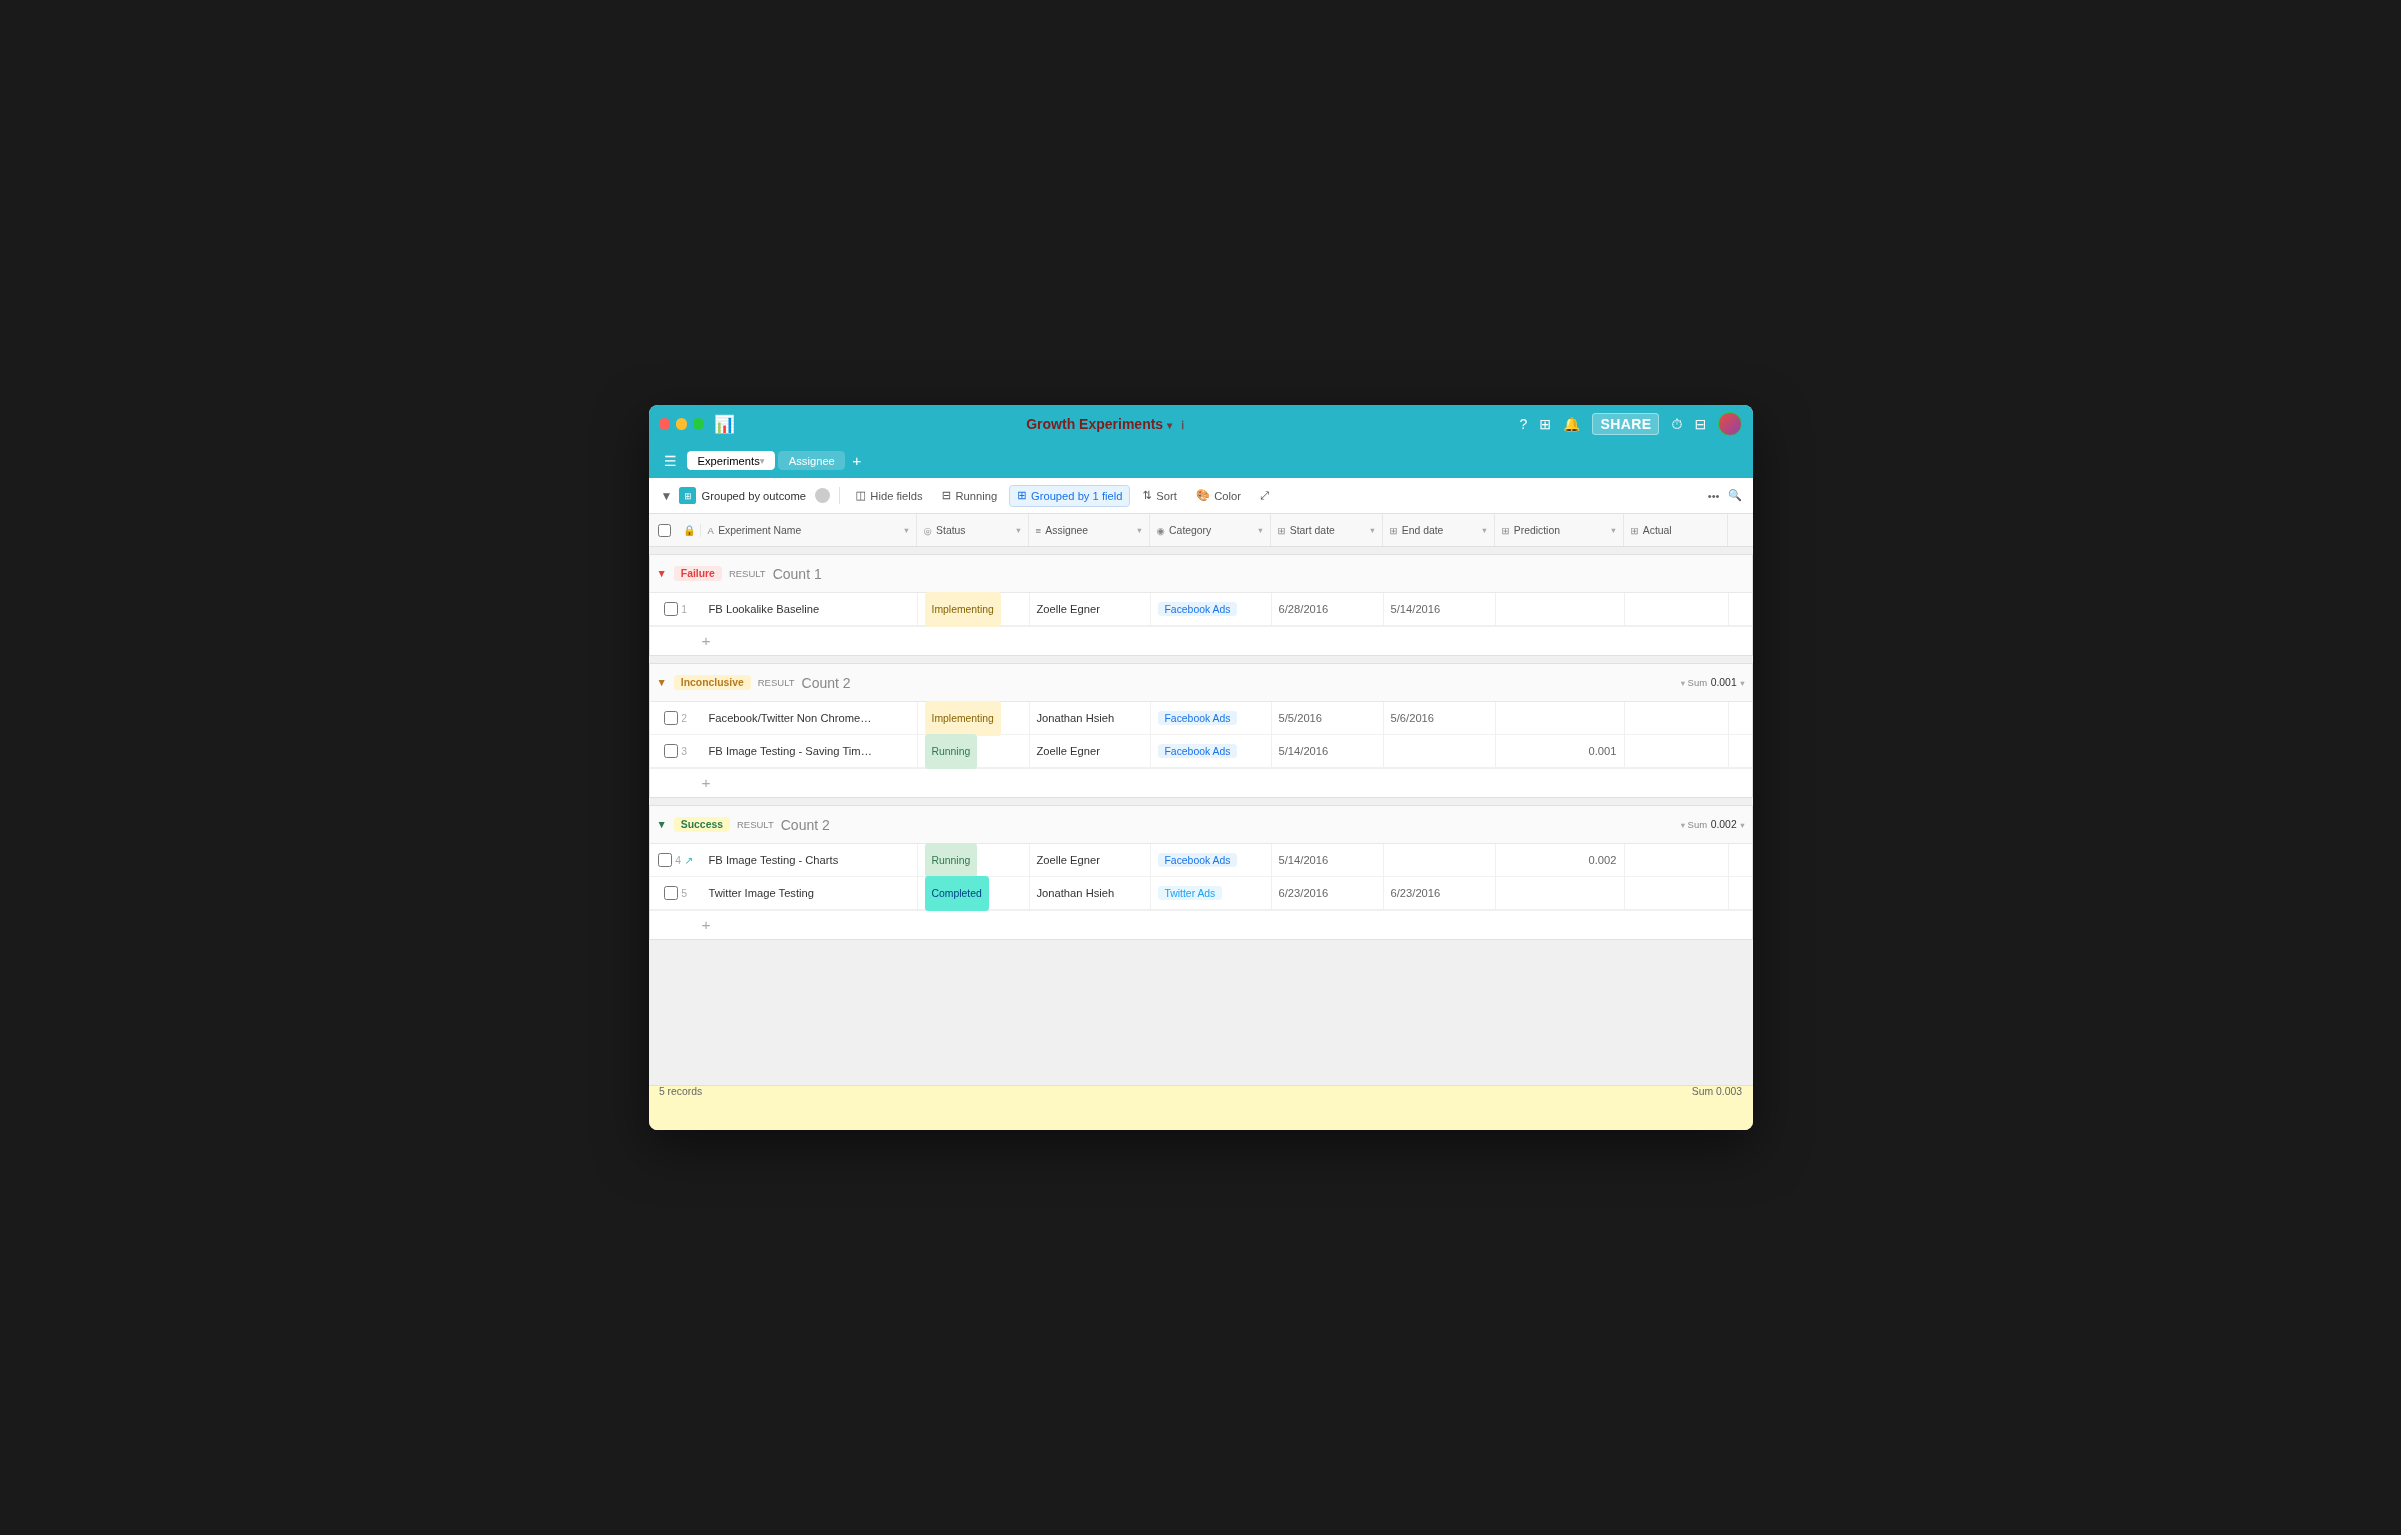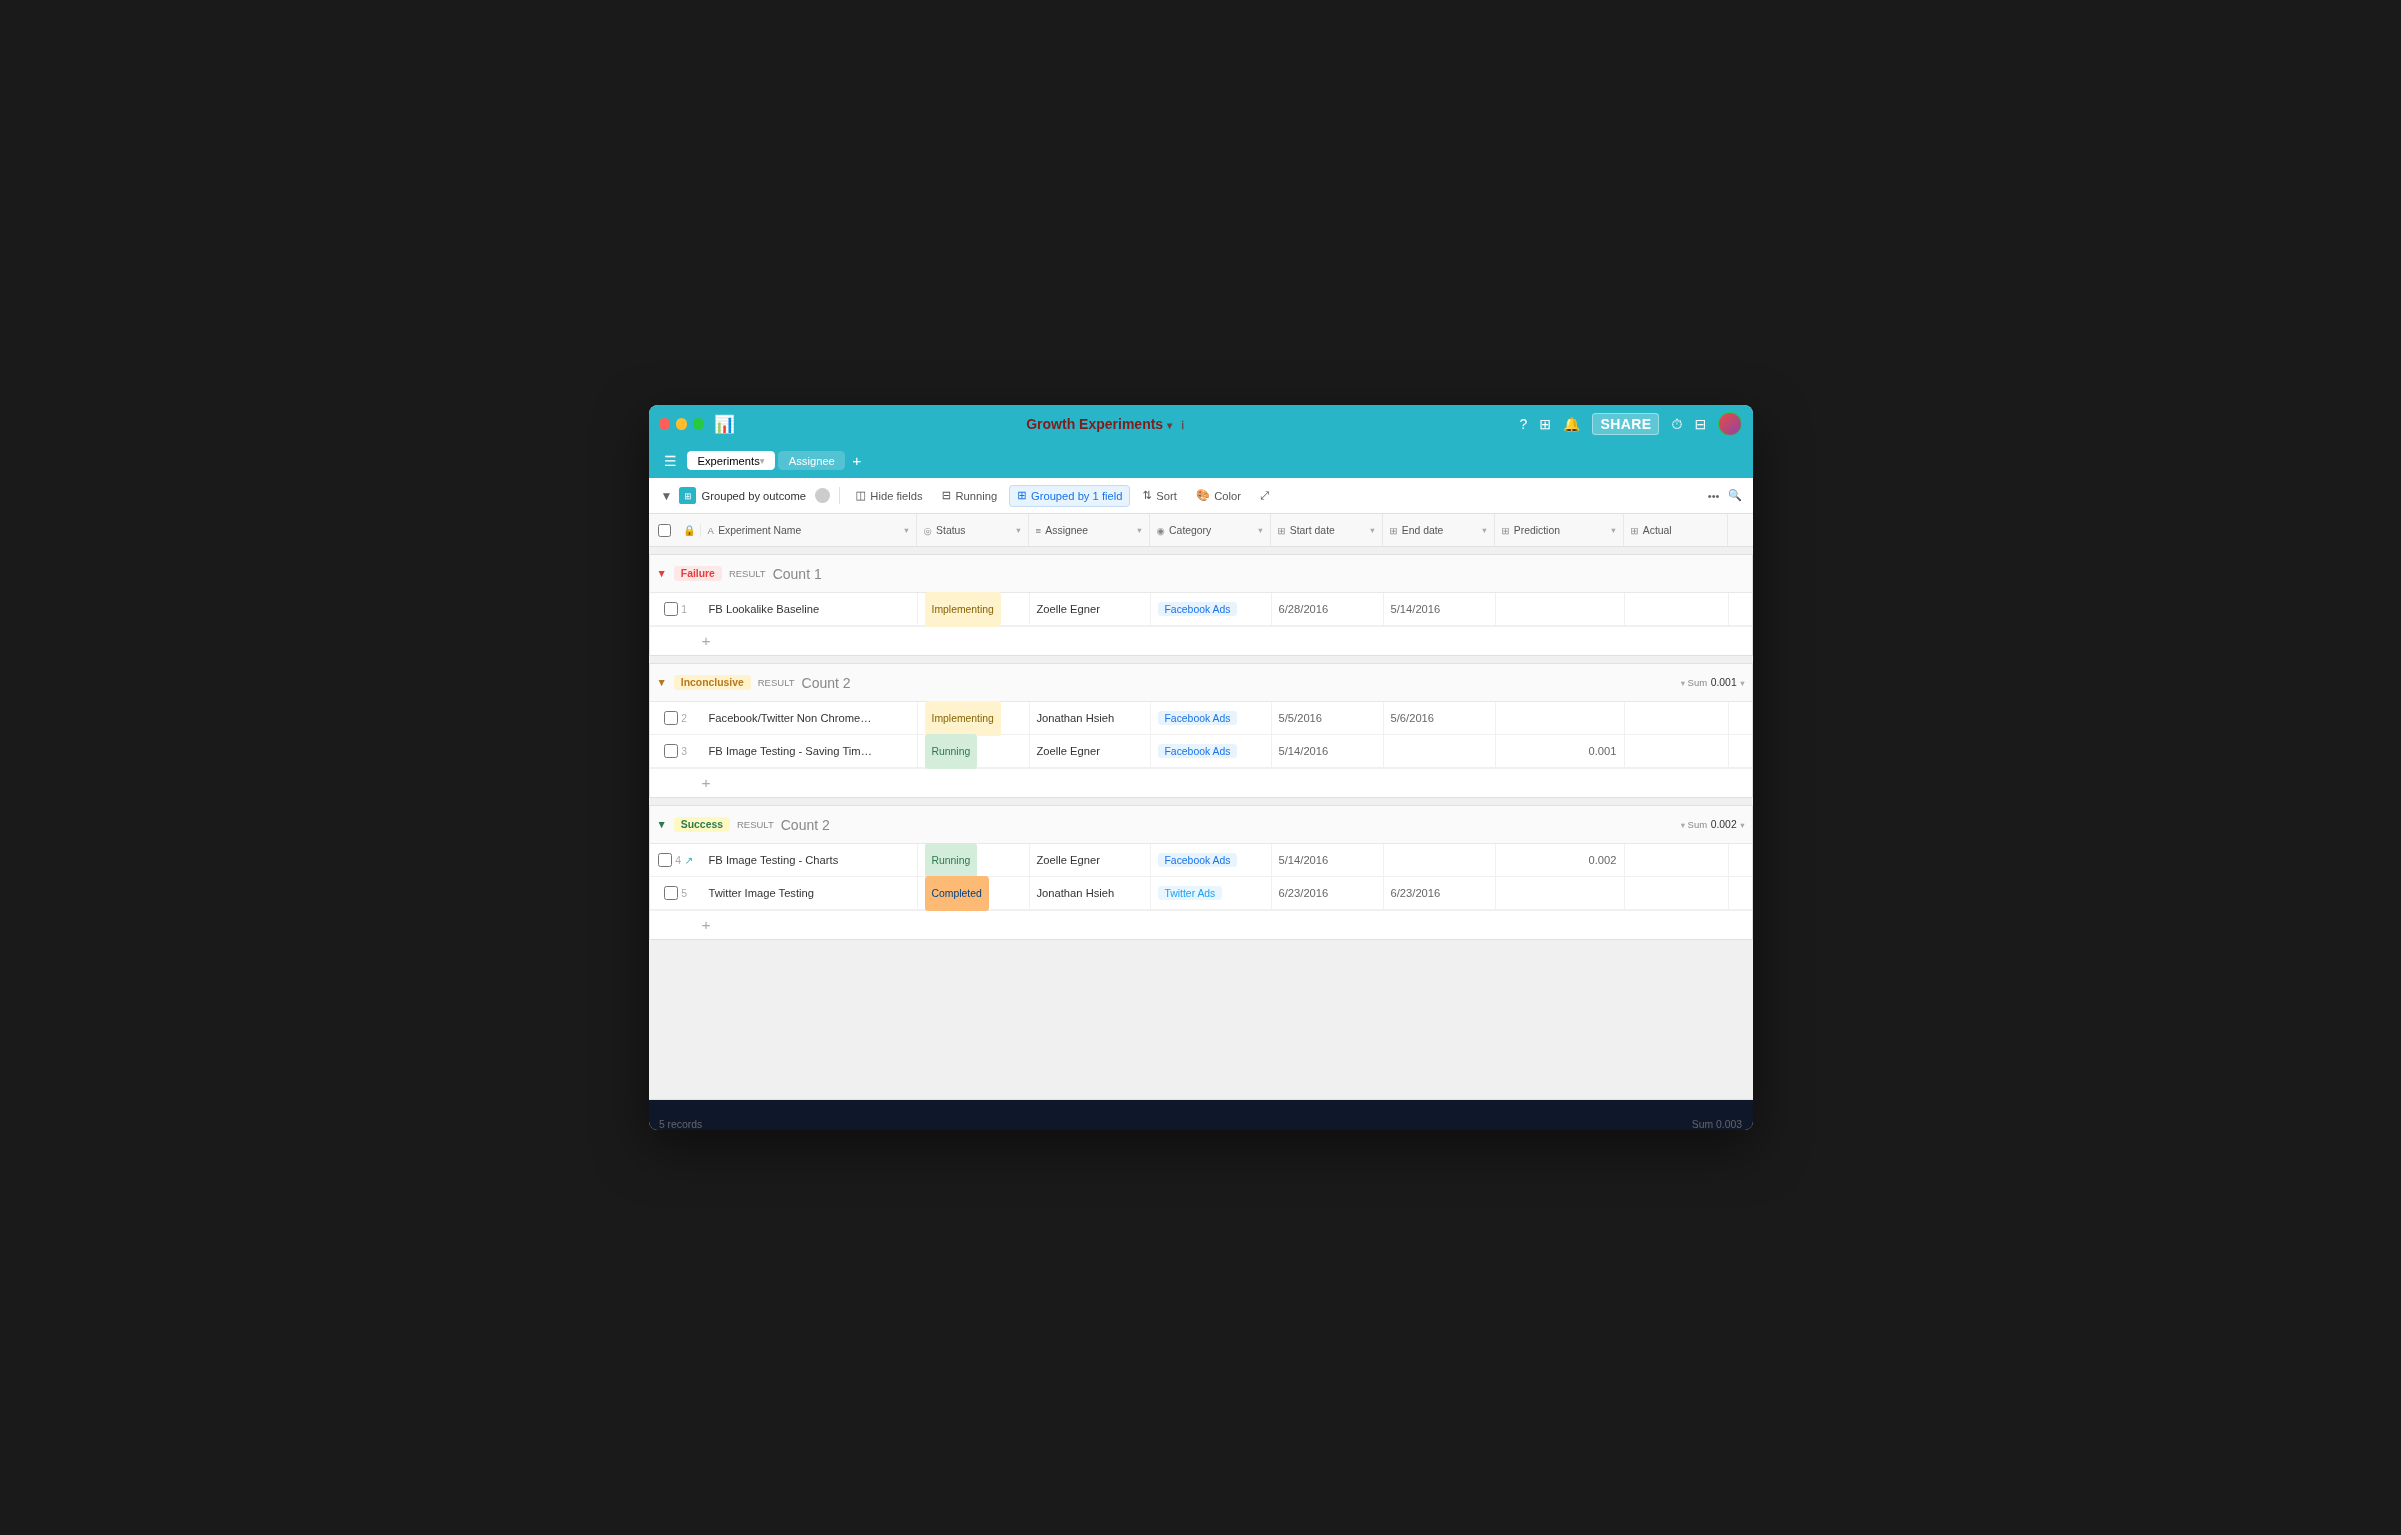--- a/index.html
+++ b/index.html
@@ -338,21 +338,21 @@
     .cell-prediction { width: 129px; flex-shrink: 0; color: #666; justify-content: flex-end; }
     .cell-actual { width: 104px; flex-shrink: 0; color: #666; }
     .status-badge {
       padding: 12px 7px;
       border-radius: 3.5px;
       font-size: 10.4px;
       font-weight: 500;
     }
     .status-implementing { background: #fff3cd; color: #856404; }
     .status-running { background: #d4edda; color: #2d7a4f; }
-    .status-completed { background: #fdba74; color: #004085; }
+    .status-completed { background: #5eead4; color: #004085; }
     .cat-badge {
       padding: 1.7px 7px;
       border-radius: 3.5px;
       font-size: 10.4px;
       background: #e8f4fd;
       color: #1a73e8;
     }
     .cat-badge-twitter {
       background: #e8f7ff;
       color: #1da1f2;
@@ -363,25 +363,25 @@
       height: 29px;
       padding: 0 0 0 52px;
       color: #aaa;
       font-size: 15.5px;
       cursor: pointer;
       background: white;
       border-top: 0.9px solid #f0f0f0;
     }
     
     .footer {
-      background: #0f172a;
-      height: 31px;
+      background: #fef9c3;
+      height: 45px;
       border-top: 0.9px solid #e0e0e0;
       display: flex;
-      align-items: flex-end;
+      align-items: flex-start;
       padding: 0 10.4px;
       flex-shrink: 0;
     }
     .footer-count {
       font-size: 10.4px;
       color: #666;
     }
     .footer-sum {
       margin-left: auto;
       font-size: 10.4px;

